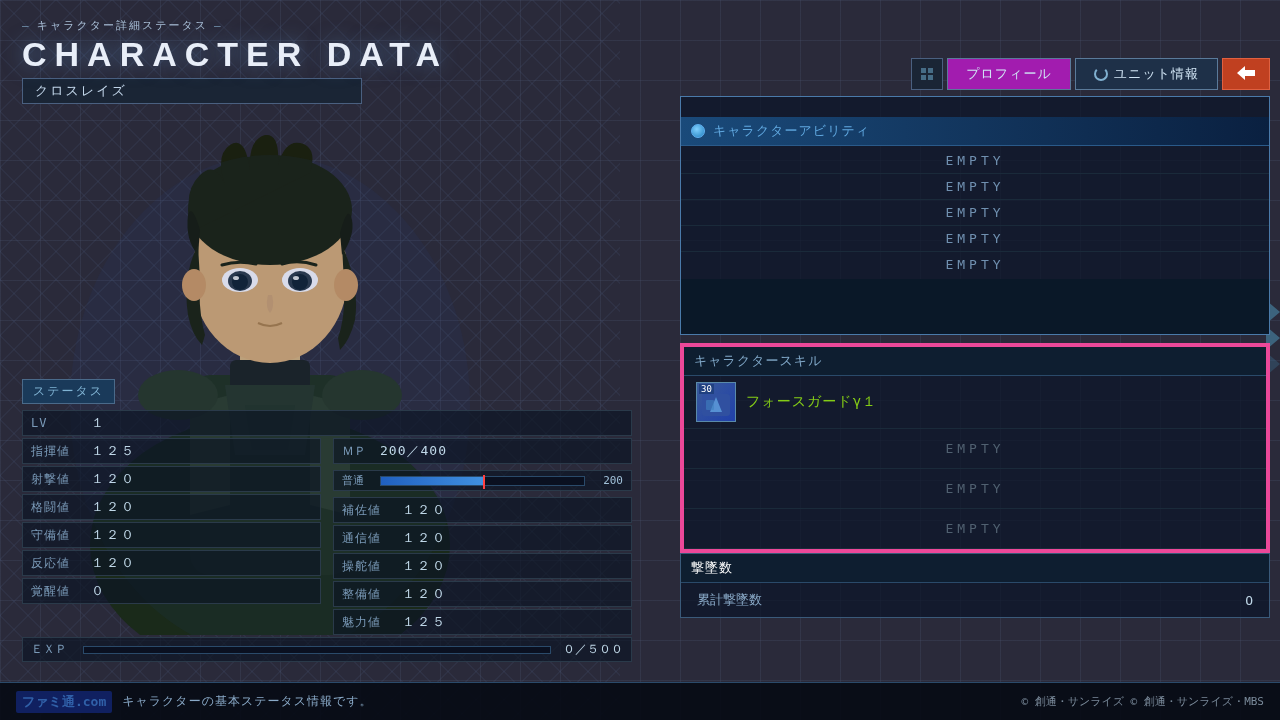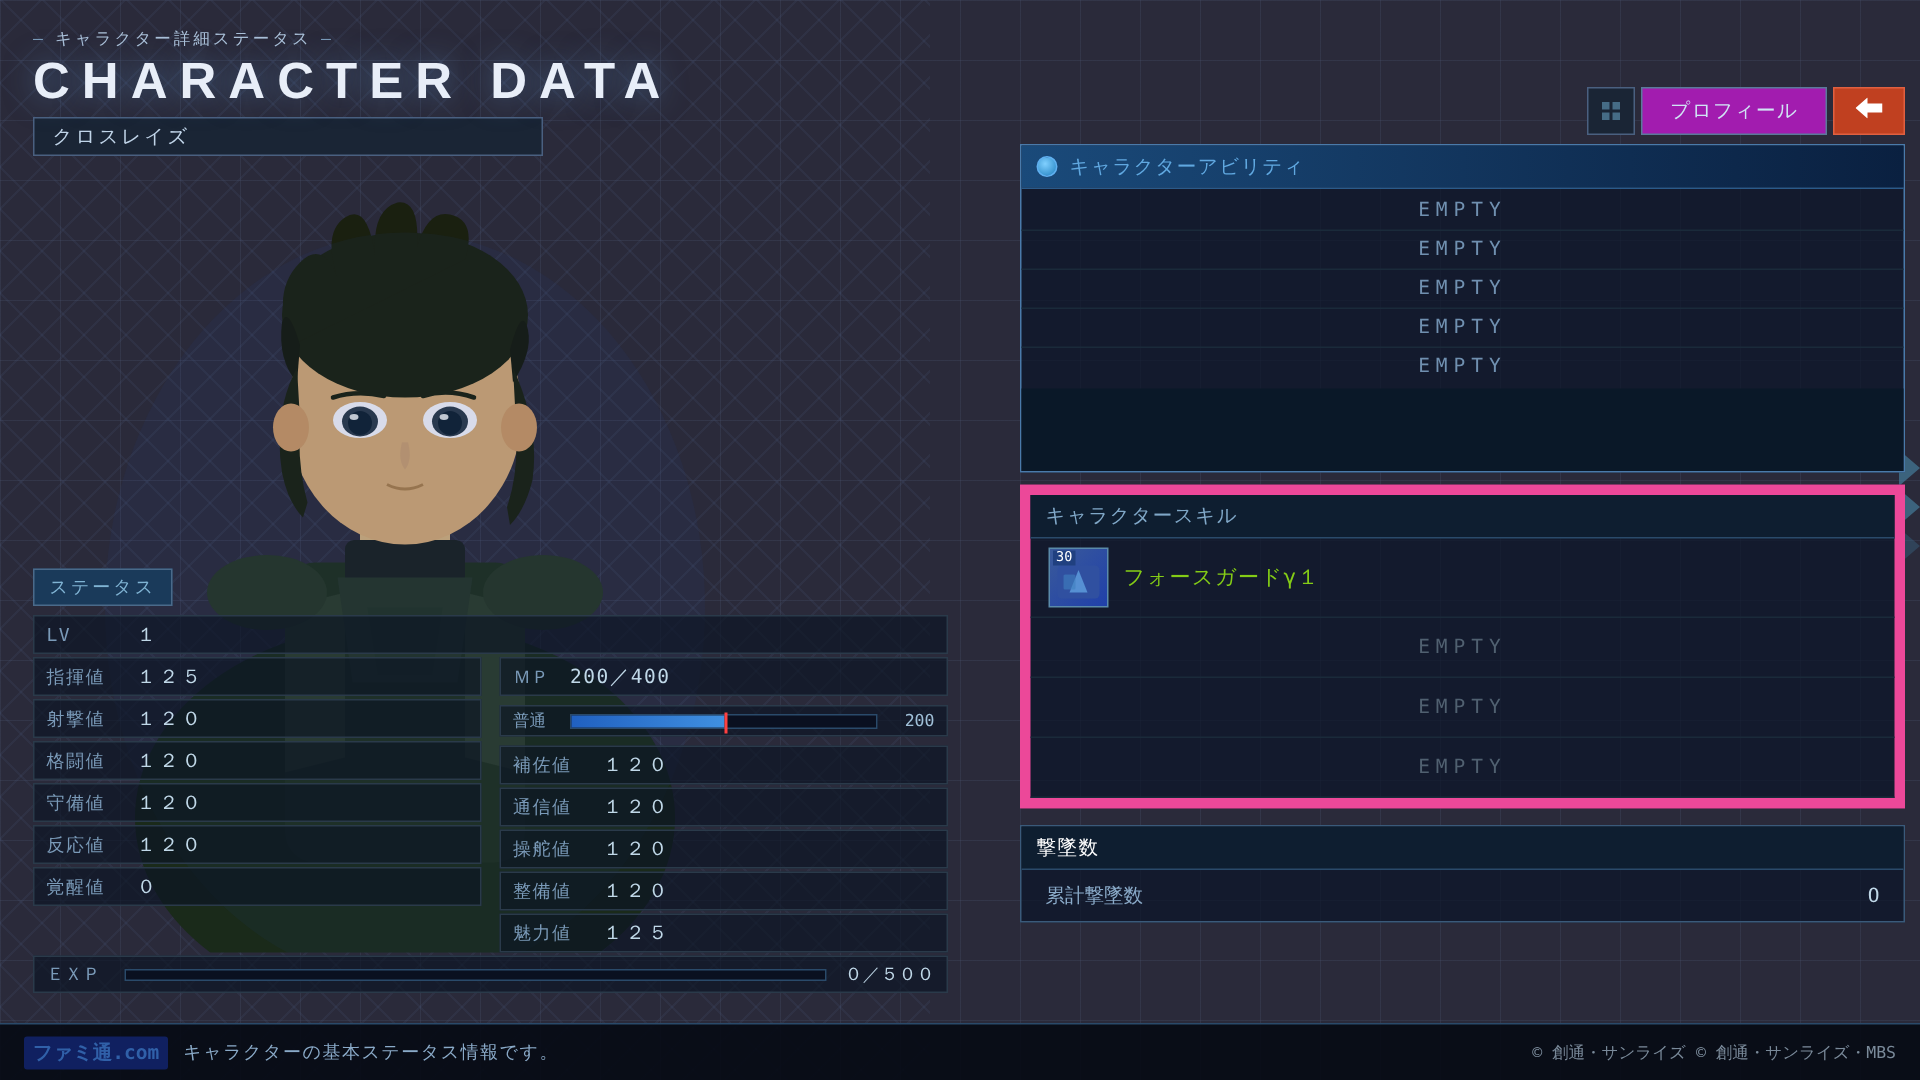--- a/index.html
+++ b/index.html
@@ -147,20 +147,21 @@
     .section-header {
       background: linear-gradient(90deg, #1a4a7a, #0a2040);
       padding: 5px 10px;
       color: #60a8e0;
       font-size: 13px;
       letter-spacing: 1px;
       display: flex;
       align-items: center;
       gap: 8px;
       border-bottom: 1px solid #2a5a8a;
+      margin-top: 20px;
     }
 
     .blue-dot {
       width: 14px;
       height: 14px;
       background: radial-gradient(circle at 40% 35%, #80d0ff, #2080c0);
       border-radius: 50%;
       border: 1px solid #60b0f0;
       flex-shrink: 0;
     }
@@ -182,22 +183,22 @@
       border-bottom: none;
     }
 
     .ability-empty-area {
       height: 55px;
       background: #0a1828;
     }
 
     
     .skill-section {
-      border: 7px solid #ec4899;
-      margin-bottom: 11px;
+      border: 4px solid #ec4899;
+      margin-bottom: 0;
       background: rgba(10,20,40,0.7);
     }
 
     .skill-header {
       padding: 5px 10px;
       color: #80a8c8;
       font-size: 13px;
       letter-spacing: 1px;
       background: #0e1e30;
       border-bottom: 1px solid #2a4a6a;
@@ -578,20 +579,24 @@
   <div style="background:#1a2535; border:1px solid #4a6080; width:32px; height:32px; display:flex; align-items:center; justify-content:center;">
     <svg width="16" height="16" viewBox="0 0 16 16">
       <rect x="2" y="2" width="5" height="5" fill="#5a8aaa" opacity="0.7"></rect>
       <rect x="9" y="2" width="5" height="5" fill="#5a8aaa" opacity="0.7"></rect>
       <rect x="2" y="9" width="5" height="5" fill="#5a8aaa" opacity="0.7"></rect>
       <rect x="9" y="9" width="5" height="5" fill="#5a8aaa" opacity="0.7"></rect>
     </svg>
   </div>
   <button class="top-btn top-btn-profile">
     <span>プロフィール</span>
+  </button>
+  <button class="top-btn top-btn-unit">
+    <span class="refresh-icon"></span>
+    <span>ユニット情報</span>
   </button>
   <button class="top-btn top-btn-back">
     <svg width="18" height="14" viewBox="0 0 18 14">
       <polygon points="8,0 0,7 8,14 8,10 18,10 18,4 8,4" fill="white"></polygon>
     </svg>
   </button>
 </div>
 
 <div class="right-panel">
 

